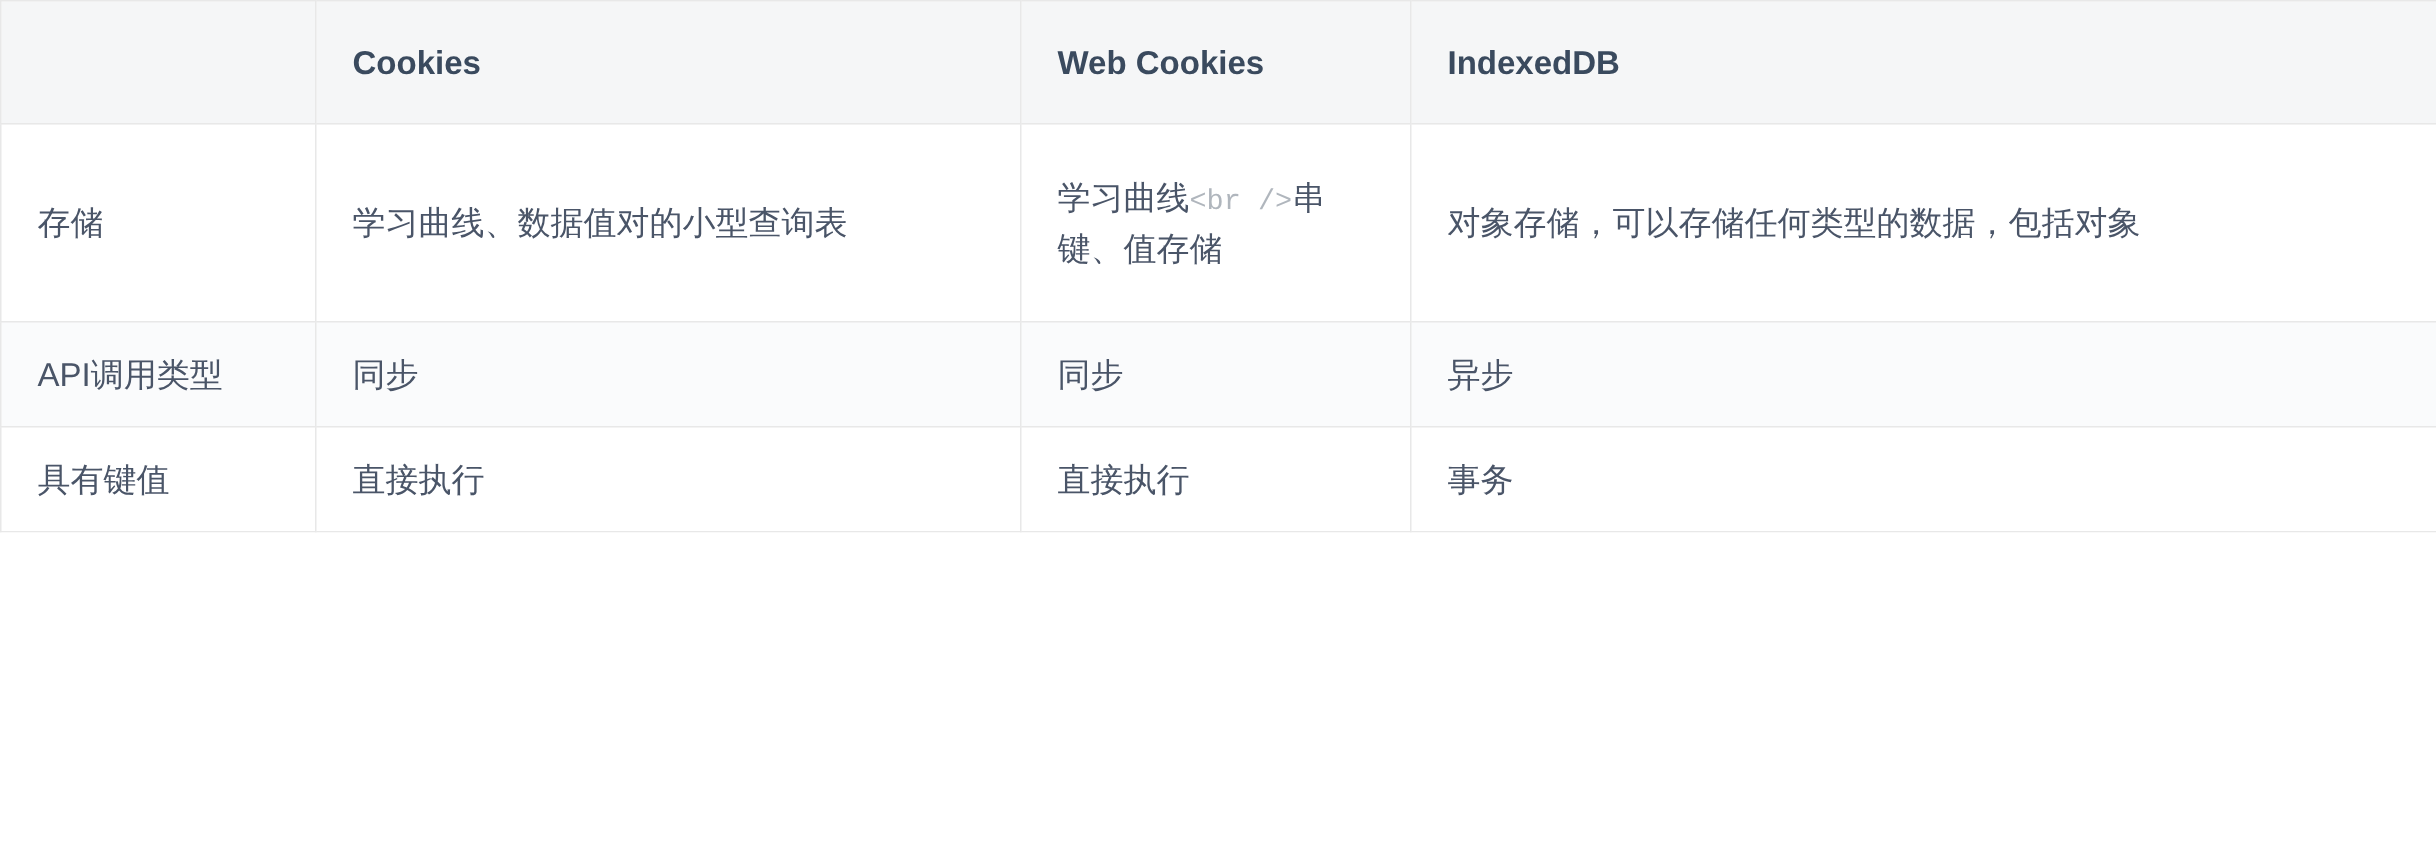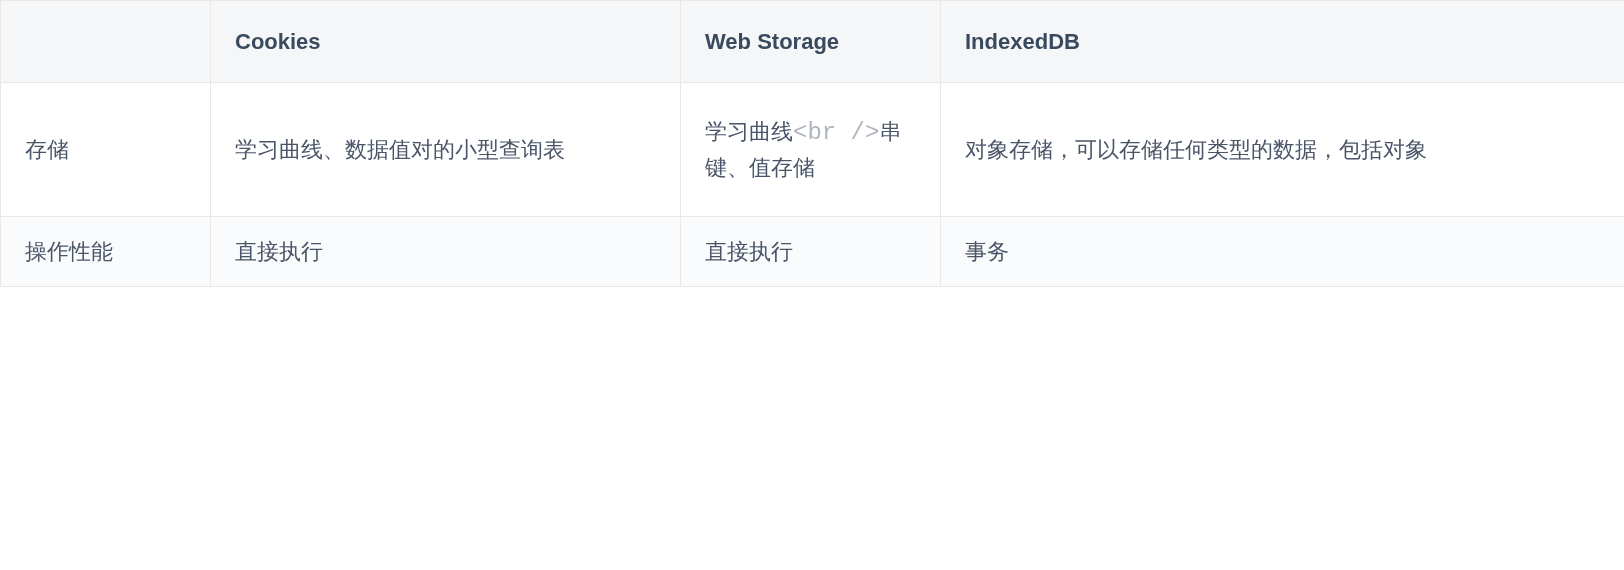--- a/index.html
+++ b/index.html
@@ -43,50 +43,56 @@
       padding-top: 32px;
       padding-bottom: 32px;
     }
     col.col-0 { width: 210px; }
     col.col-1 { width: 470px; }
     col.col-2 { width: 260px; }
     col.col-3 { width: 684px; }
     .code-snippet {
       font-family: "SFMono-Regular", Consolas, "Liberation Mono", Menlo, monospace;
       color: #b0b6bd;
-      font-size: 24px;
+      font-size: 19px;
       white-space: pre;
       text-align: center;
     }
   </style>
 </head>
 <body>
 
 <table>
   <colgroup>
     <col class="col-0">
     <col class="col-1">
     <col class="col-2">
     <col class="col-3">
   </colgroup>
   <thead>
     <tr>
       <th></th>
       <th>Cookies</th>
-      <th>Web Storage</th>
+      <th>Web Cookies</th>
       <th>IndexedDB</th>
     </tr>
   </thead>
   <tbody>
     <tr>
       <td>存储</td>
       <td>学习曲线、数据值对的小型查询表</td>
       <td><span>学习曲线</span><span class="code-snippet">&lt;br /&gt;</span><span>串键、值存储</span></td>
       <td>对象存储，可以存储任何类型的数据，包括对象</td>
     </tr>
     <tr>
-      <td>操作性能</td>
+      <td>API调用类型</td>
+      <td>同步</td>
+      <td>同步</td>
+      <td>异步</td>
+    </tr>
+    <tr>
+      <td>具有键值</td>
       <td>直接执行</td>
       <td>直接执行</td>
       <td>事务</td>
     </tr>
   </tbody>
 </table>
 
 </body></html>

